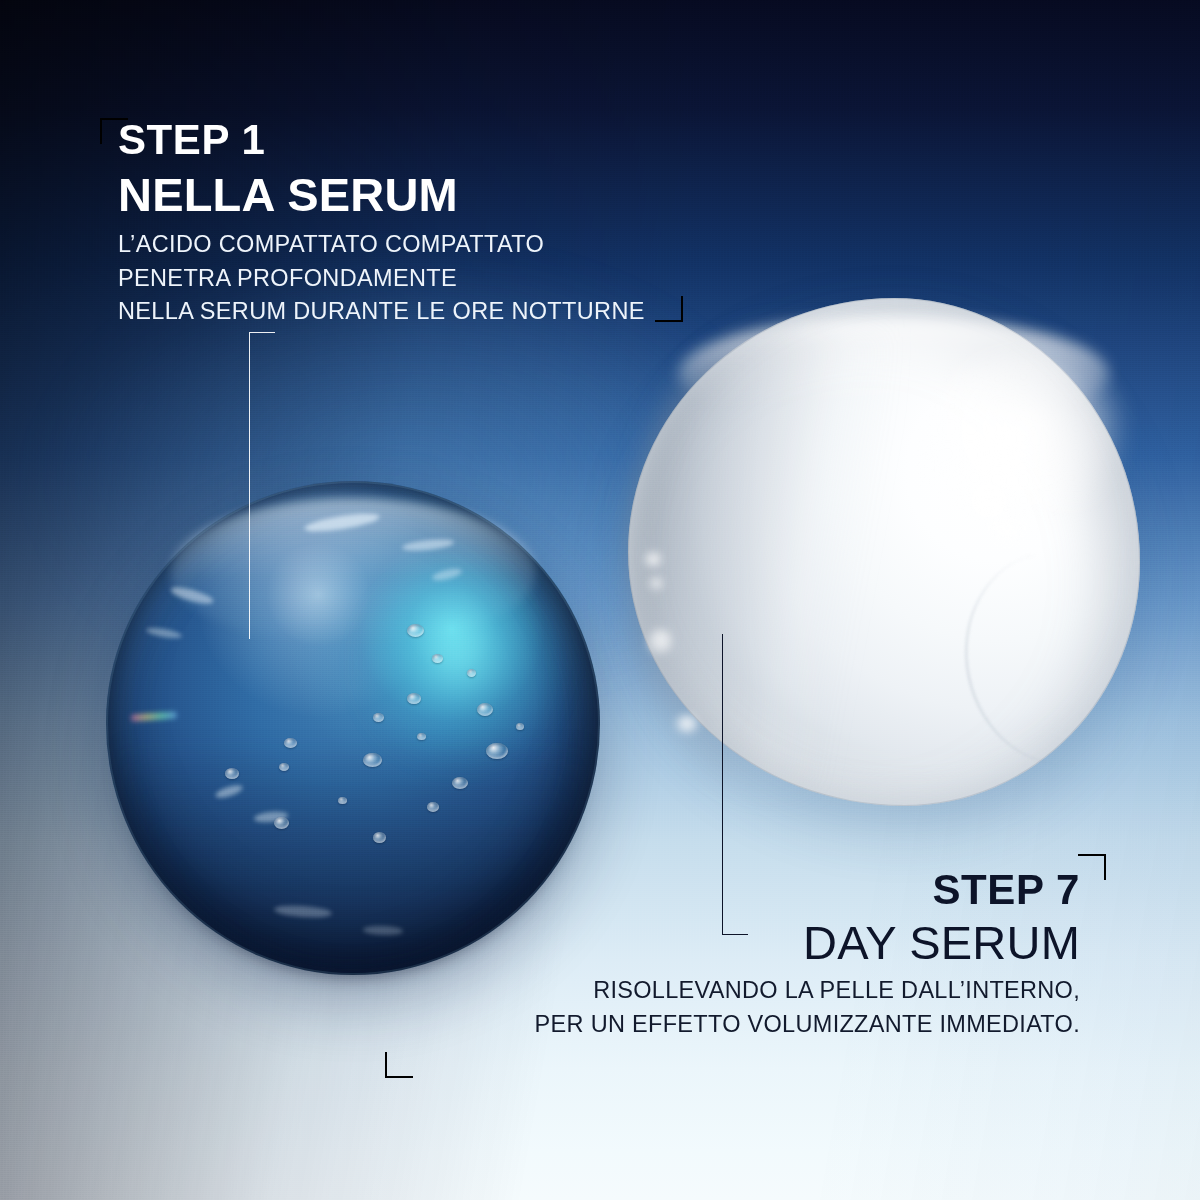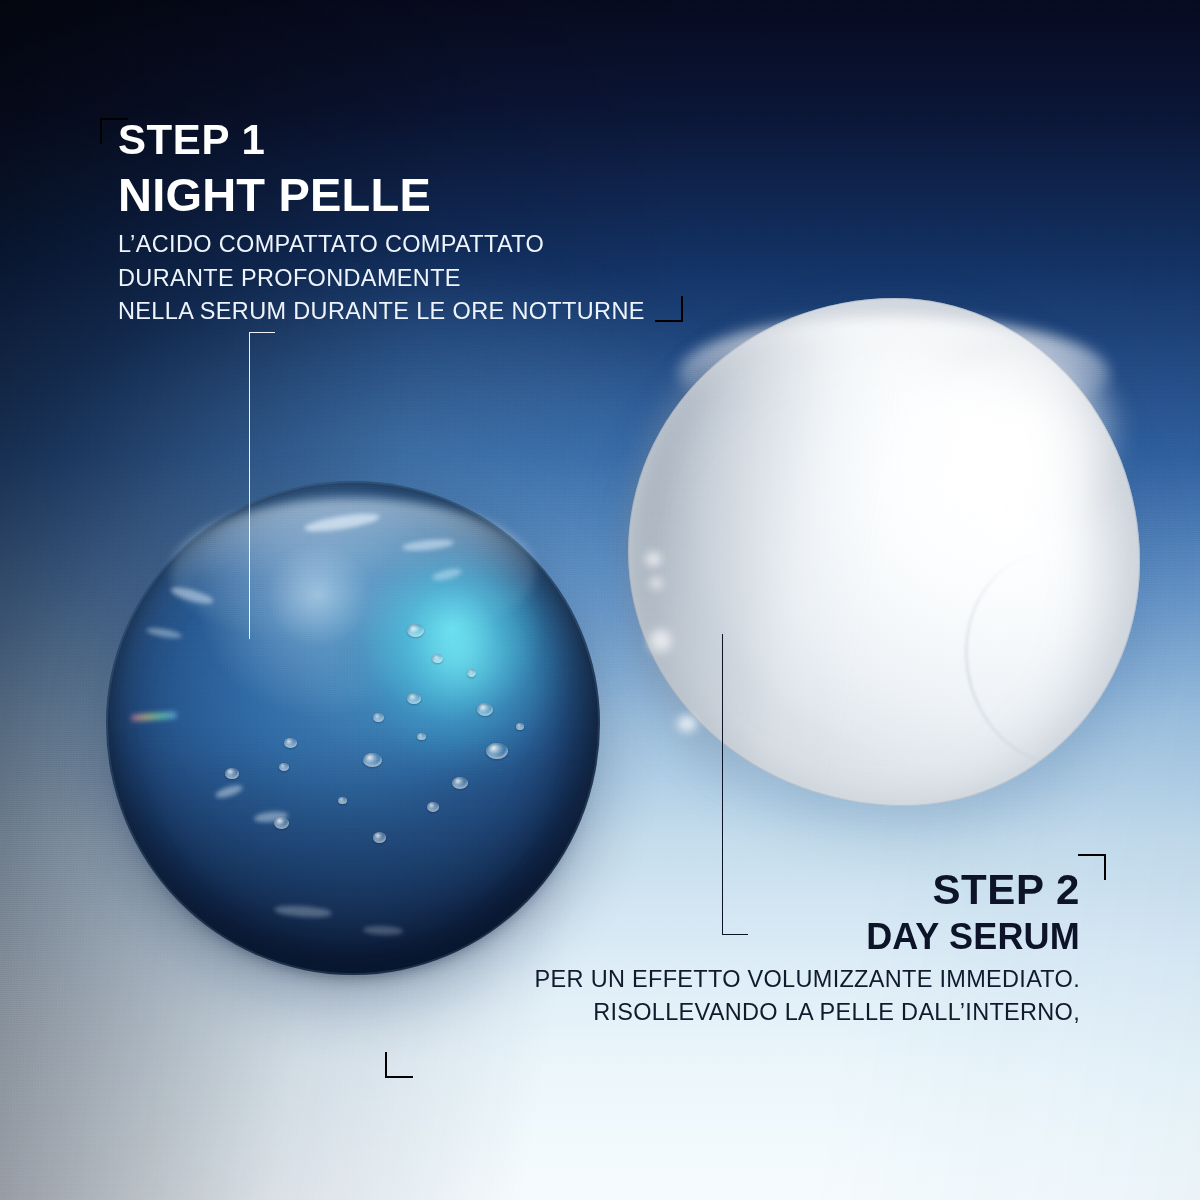--- a/index.html
+++ b/index.html
@@ -221,21 +221,21 @@
     font-size:23.5px; font-weight:300; letter-spacing:0.35px;
     color:#eef4fb; line-height:1.41;
   }
 
   #step2-block { left:1080px; top:868px; transform:translateX(-100%); text-align:right; }
   #step2-block .step-label {
     font-size:42px; font-weight:700; letter-spacing:0.6px;
     color:#0d1429; line-height:1.04;
   }
   #step2-block .serum-title {
-    font-size:36px; font-weight:700; letter-spacing:0.2px;
+    font-size:47px; font-weight:400; letter-spacing:0.2px;
     color:#0d1429; line-height:1.06; margin-top:6px;
   }
   #step2-block .body {
     margin-top:7px;
     font-size:23.5px; font-weight:300; letter-spacing:0.3px;
     color:#121a2d; line-height:1.41;
     white-space:nowrap;
   }
 
   
@@ -329,34 +329,34 @@
   </div>
 
   <div class="bg-noise"></div>
 
   <div class="bracket light tl" id="bracket-s1-tl"></div>
   <div class="bracket light br" id="bracket-s1-br"></div>
   <div class="connector" id="connector-1"></div>
 
   <div class="tblock" id="step1-block">
     <div class="step-label">STEP 1</div>
-    <div class="serum-title">NIGHT PELLE</div>
+    <div class="serum-title">NELLA SERUM</div>
     <div class="body">
       <div>L’ACIDO COMPATTATO COMPATTATO</div>
-      <div>DURANTE PROFONDAMENTE</div>
+      <div>PENETRA PROFONDAMENTE</div>
       <div>NELLA SERUM DURANTE LE ORE NOTTURNE</div>
     </div>
   </div>
 
   <div class="bracket dark tr" id="bracket-s2-tr"></div>
   <div class="bracket dark bl" id="bracket-s2-bl"></div>
   <div class="connector" id="connector-2"></div>
 
   <div class="tblock" id="step2-block">
-    <div class="step-label">STEP 2</div>
+    <div class="step-label">STEP 7</div>
     <div class="serum-title">DAY SERUM</div>
     <div class="body">
+      <div>RISOLLEVANDO LA PELLE DALL’INTERNO,</div>
       <div>PER UN EFFETTO VOLUMIZZANTE IMMEDIATO.</div>
-      <div>RISOLLEVANDO LA PELLE DALL’INTERNO,</div>
     </div>
   </div>
 
 </div>
 
 </body></html>

